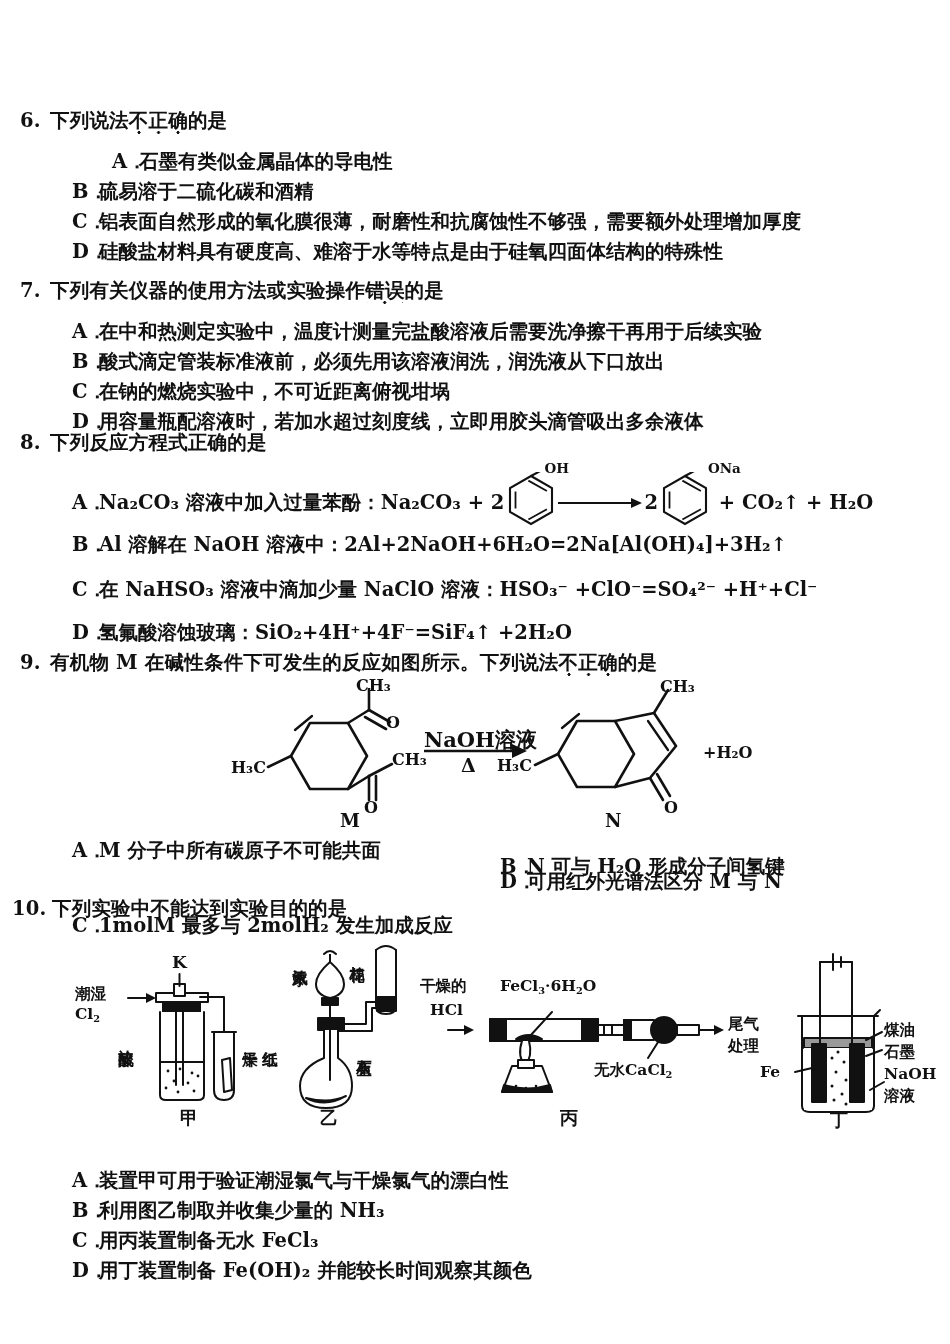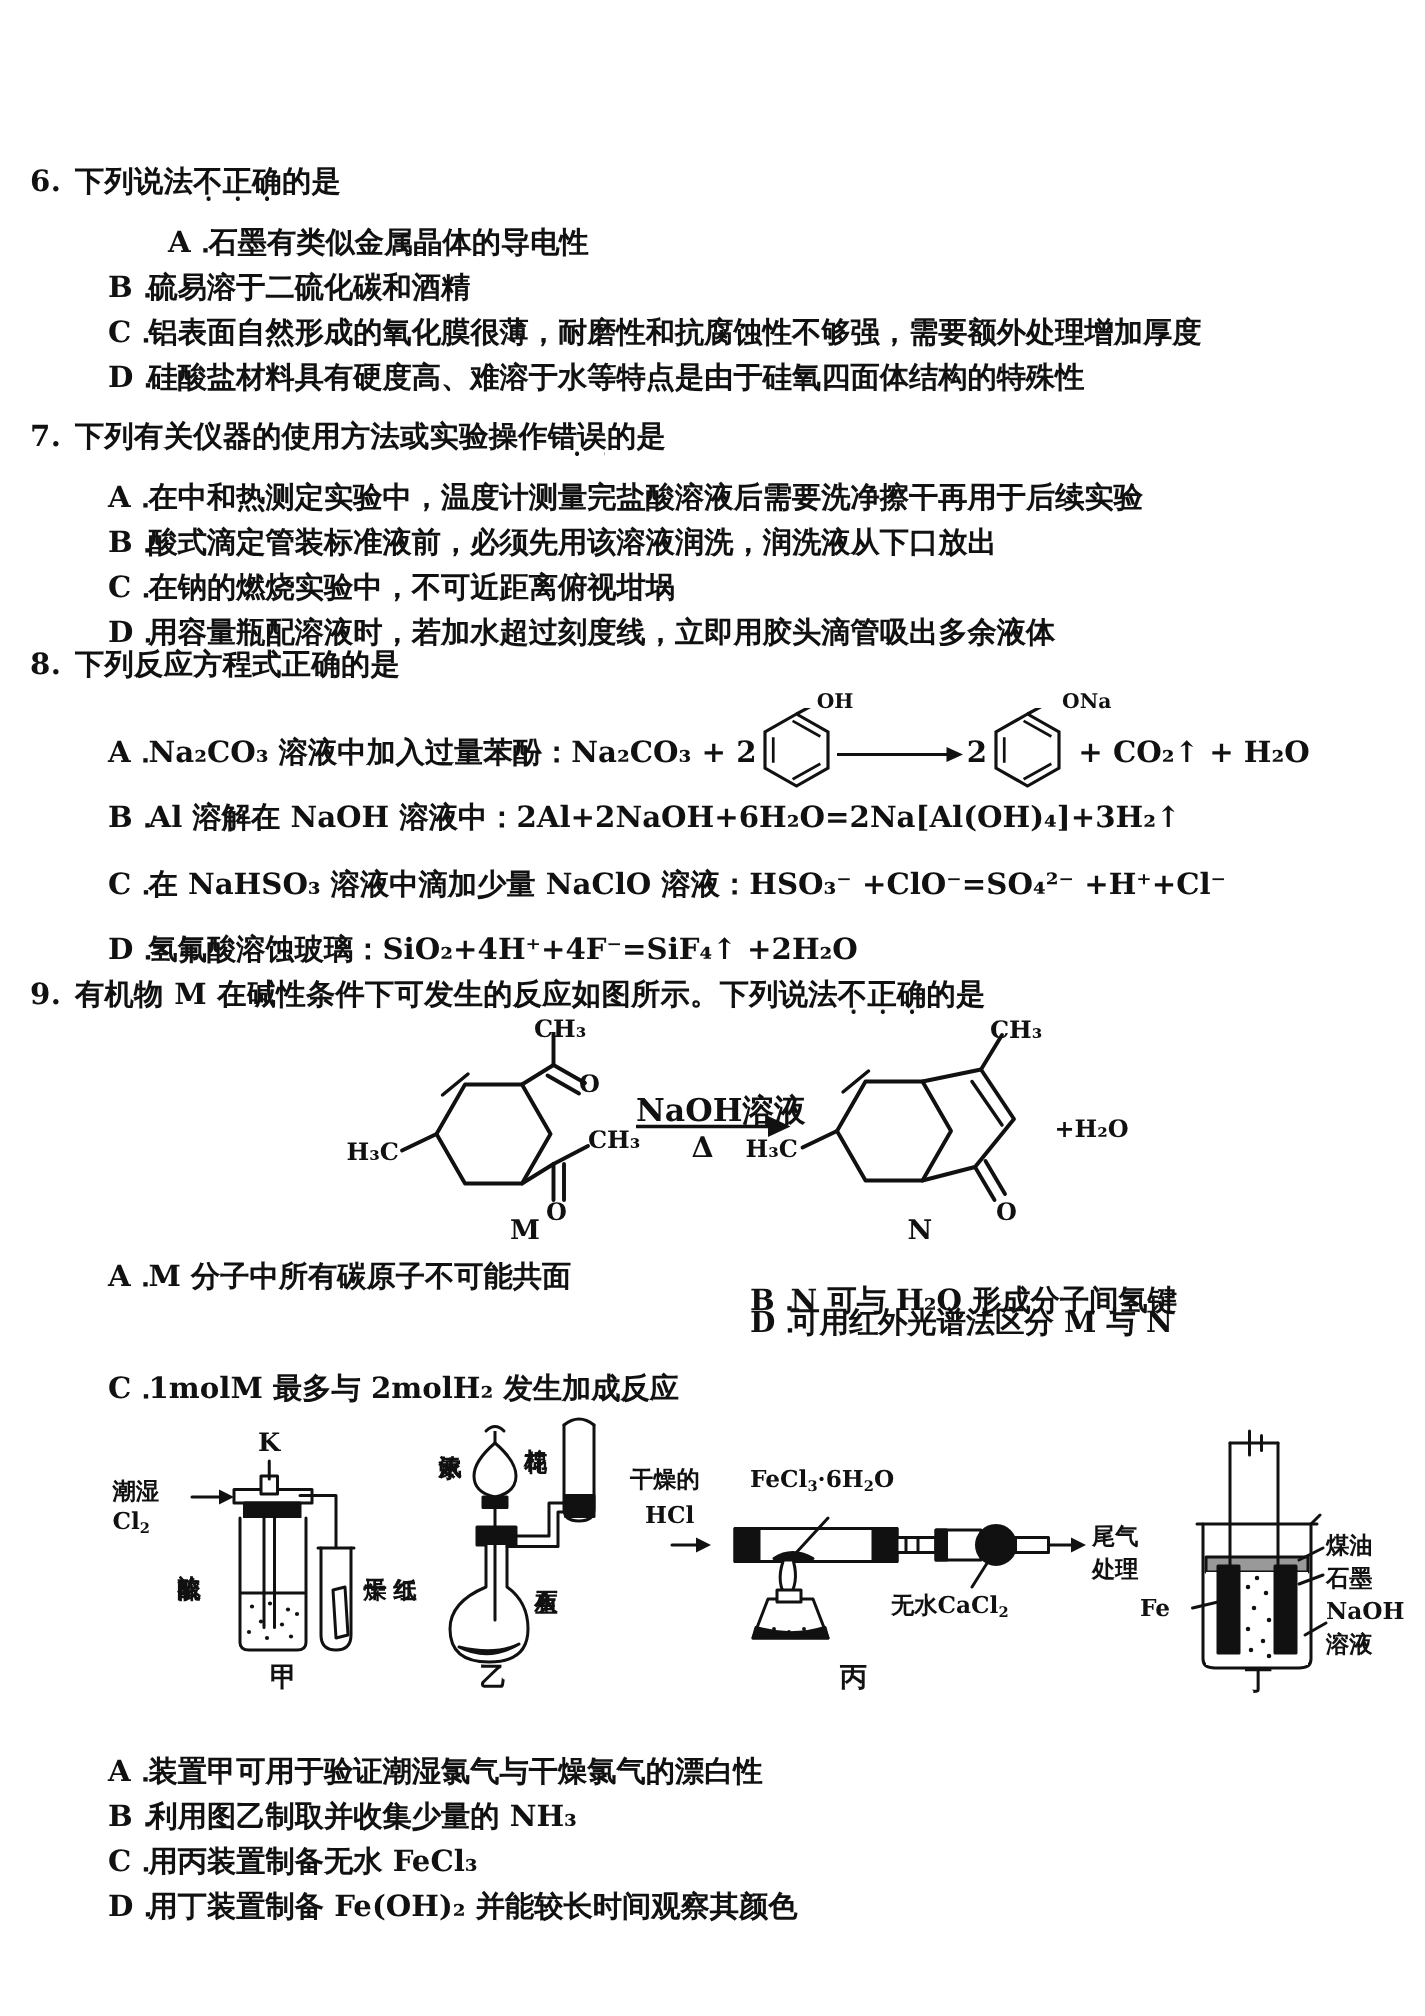--- a/index.html
+++ b/index.html
@@ -332,20 +332,25 @@
       <span class="lab">B．</span><span>N 可与 H₂O 形成分子间氢键</span>
     </div>
     <div class="opt colL" style="padding-left:0; top:31px; position:absolute;margin-top:44px;">
       <span class="lab">C．</span><span>1molM 最多与 2molH₂ 发生加成反应</span>
     </div>
     <div class="opt colR" style="padding-left:0; top:31px; position:absolute;">
       <span class="lab">D．</span><span>可用红外光谱法区分 M 与 N</span>
     </div>
   </div>
 
+  <div class="q" style="top:896px;">
+    <div class="q-stem" style="padding-left:12px;">
+      <span class="q-num wide">10.</span><span>下列实验中不能达到实验目的的是</span>
+    </div>
+  </div>
 
   <div id="apparatus">
     <svg width="950" height="190" viewBox="0 0 950 190">
       <g fill="none" stroke="#111" stroke-width="2" stroke-linecap="round" stroke-linejoin="round">
 
         <line x1="128" y1="58" x2="150" y2="58" stroke-width="2"></line>
         <polygon points="156,58 146,53 146,63" fill="#111" stroke="none"></polygon>
 
         <rect x="156" y="53" width="52" height="9" fill="#fff"></rect>
 

